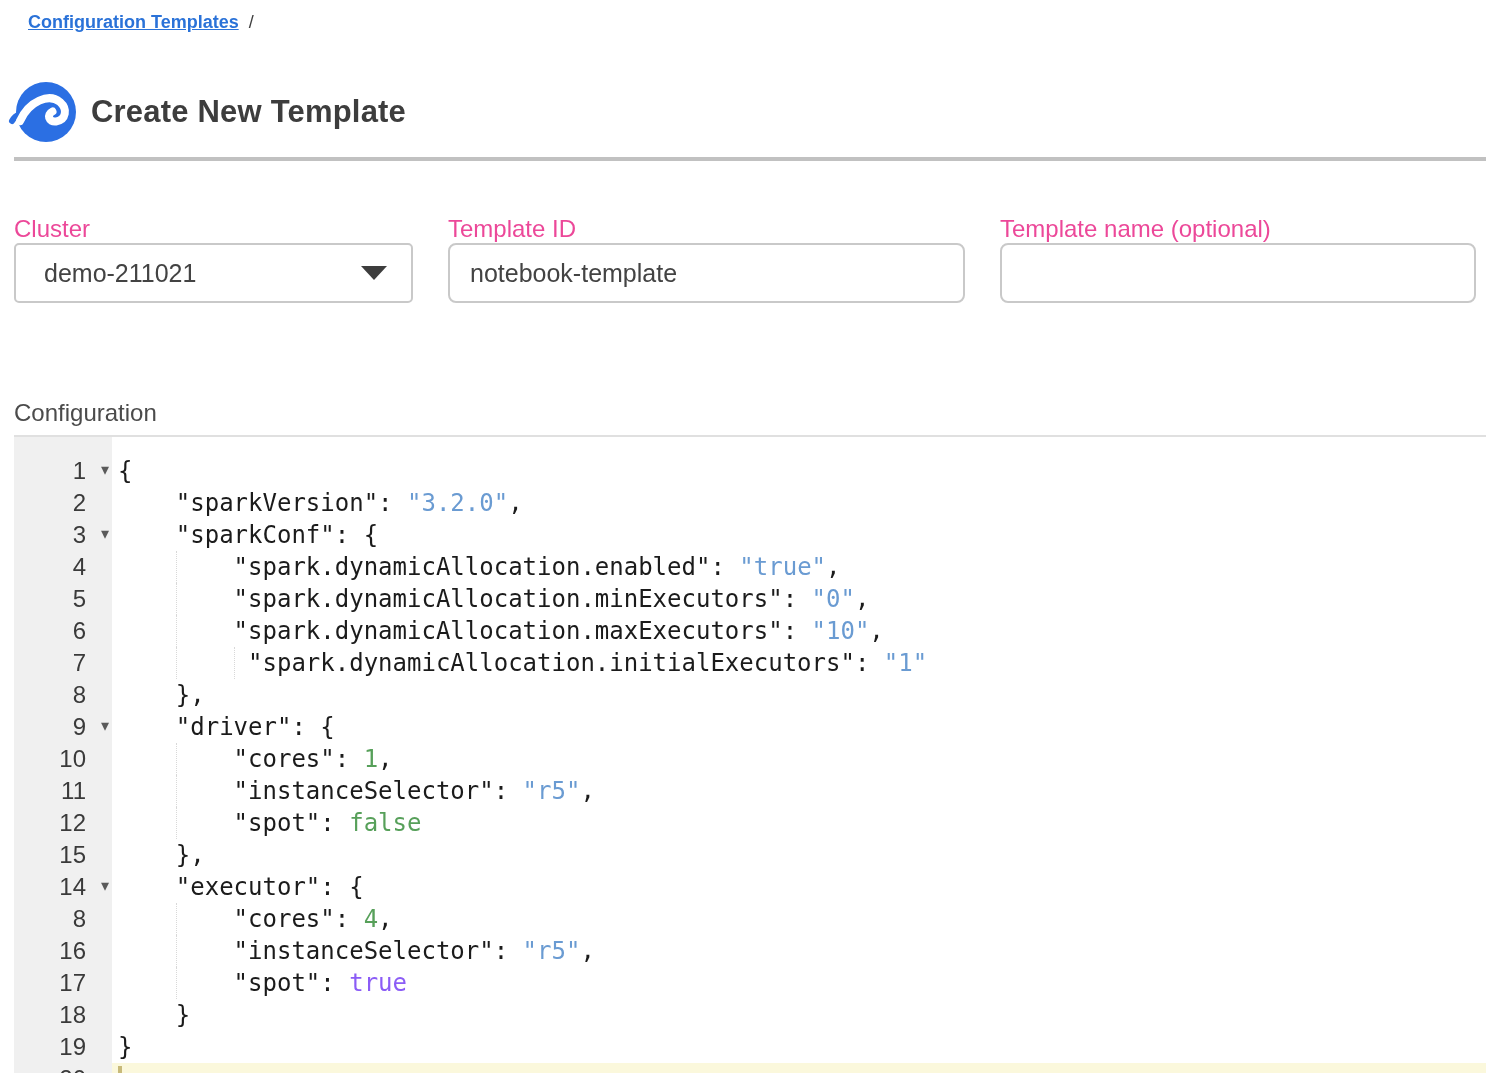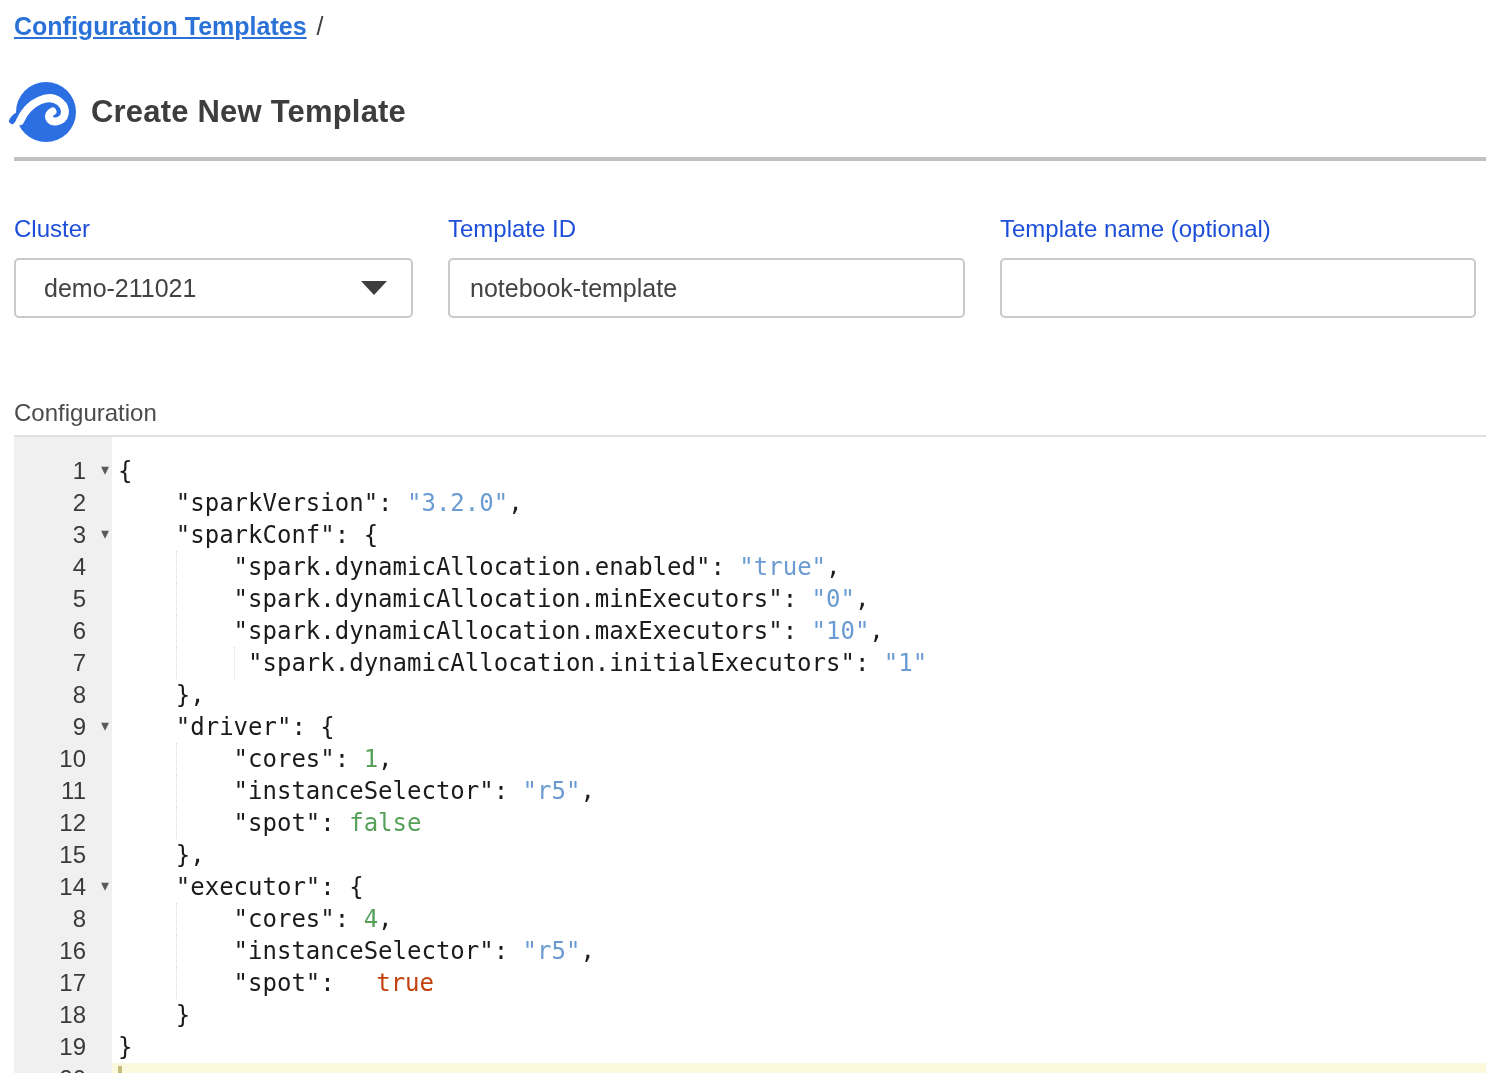--- a/index.html
+++ b/index.html
@@ -5,46 +5,46 @@
   * { box-sizing: border-box; }
   html, body { margin:0; padding:0; }
   body {
     width:1486px; height:1073px; overflow:hidden; position:relative;
     background:#ffffff;
     font-family:"Liberation Sans","DejaVu Sans",sans-serif;
     color:#404040;
   }
 
   
-  .breadcrumb { position:absolute; left:14px; top:12px; font-size:25px; font-weight:600; white-space:nowrap; }
+  .breadcrumb { position:absolute; left:28px; top:12px; font-size:18px; font-weight:600; white-space:nowrap; }
   .breadcrumb a { color:#2a72d8; text-decoration:underline; cursor:pointer; }
   .breadcrumb .sep { color:#3f3f3f; font-weight:400; margin-left:10px; }
 
   
   .header { position:absolute; left:8px; top:80px; display:flex; align-items:center; }
   .logo { width:68px; height:64px; flex:none; }
   .logo svg { display:block; }
   h1.page-title { margin:0 0 0 15px; font-size:31px; font-weight:700; color:#3d3d3d; letter-spacing:0.2px; }
 
   .divider { position:absolute; left:14px; right:0; top:157px; height:4px; background:#c1c1c1; }
 
   
   .field { position:absolute; top:215px; }
   .f-cluster { left:14px;  width:399px; }
   .f-tid     { left:448px; width:517px; }
   .f-tname   { left:1000px; width:476px; }
-  .field .lbl { display:block; font-size:24px; color:#1d4ed8; margin-bottom:15px; }
+  .field .lbl { display:block; font-size:24px; color:#ec4899; }
   .control {
     height:60px; width:100%; border:2px solid #c9c9c9; border-radius:5px;
     font-size:25px; color:#434343; background:#fff;
     font-family:"Liberation Sans","DejaVu Sans",sans-serif;
   }
   .selectbox { display:flex; align-items:center; justify-content:space-between; padding:0 24px 0 28px; cursor:pointer;text-align:right; }
   .caret { width:0; height:0; border-left:13px solid transparent; border-right:13px solid transparent; border-top:14px solid #3d3d3d; }
-  input.control { padding:0 20px; outline:none; }
+  input.control { padding:0 20px; outline:none;border-radius:8px; }
   .helper { margin-top:14px; font-size:23px; letter-spacing:-0.3px; color:#4b4b4b; white-space:nowrap; }
 
   
   .config-label { position:absolute; left:14px; top:399px; font-size:24px; color:#4b4b4b;text-align:center; }
   .editor {
     position:absolute; left:14px; top:435px; right:0; bottom:0;
     border-top:2px solid #e0e0e0; overflow:hidden; display:flex; background:#fff;
   }
   .gutter { width:98px; flex:none; background:#f0f0f0; padding-top:18px; }
   .gutter-row { height:32px; line-height:32px; position:relative; text-align:right; padding-right:26px; font-size:24px; color:#3a3a3a; }
@@ -131,18 +131,18 @@
       <div class="code-row"><span class="ig" style="left: 4ch;"></span><span class="ig" style="left: 8ch;"></span><span style="color: rgb(27, 27, 27);">         "spark.dynamicAllocation.initialExecutors": </span><span style="color: rgb(106, 155, 210);">"1"</span></div>
       <div class="code-row"><span style="color: rgb(27, 27, 27);">    },</span></div>
       <div class="code-row"><span style="color: rgb(27, 27, 27);">    "driver": {</span></div>
       <div class="code-row"><span class="ig" style="left: 4ch;"></span><span style="color: rgb(27, 27, 27);">        "cores": </span><span style="color: rgb(87, 160, 90);">1</span><span style="color: rgb(27, 27, 27);">,</span></div>
       <div class="code-row"><span class="ig" style="left: 4ch;"></span><span style="color: rgb(27, 27, 27);">        "instanceSelector": </span><span style="color: rgb(106, 155, 210);">"r5"</span><span style="color: rgb(27, 27, 27);">,</span></div>
       <div class="code-row"><span class="ig" style="left: 4ch;"></span><span style="color: rgb(27, 27, 27);">        "spot": </span><span style="color: rgb(87, 160, 90);">false</span></div>
       <div class="code-row"><span style="color: rgb(27, 27, 27);">    },</span></div>
       <div class="code-row"><span style="color: rgb(27, 27, 27);">    "executor": {</span></div>
       <div class="code-row"><span class="ig" style="left: 4ch;"></span><span style="color: rgb(27, 27, 27);">        "cores": </span><span style="color: rgb(87, 160, 90);">4</span><span style="color: rgb(27, 27, 27);">,</span></div>
       <div class="code-row"><span class="ig" style="left: 4ch;"></span><span style="color: rgb(27, 27, 27);">        "instanceSelector": </span><span style="color: rgb(106, 155, 210);">"r5"</span><span style="color: rgb(27, 27, 27);">,</span></div>
-      <div class="code-row"><span class="ig" style="left: 4ch;"></span><span style="color: rgb(27, 27, 27);">        "spot": </span><span style="color: #c2410c; margin-left: 27px;">true</span></div>
+      <div class="code-row"><span class="ig" style="left: 4ch;"></span><span style="color: rgb(27, 27, 27);">        "spot": </span><span style="color: #8b5cf6;">true</span></div>
       <div class="code-row"><span style="color: rgb(27, 27, 27);">    }</span></div>
       <div class="code-row"><span style="color: rgb(27, 27, 27);">}</span></div>
       <div class="code-row active" style="background: rgb(251, 248, 220);"><span class="cursor" style="background: rgb(200, 186, 122);"></span></div>
     </div>
 </div>
 
 </body></html>

